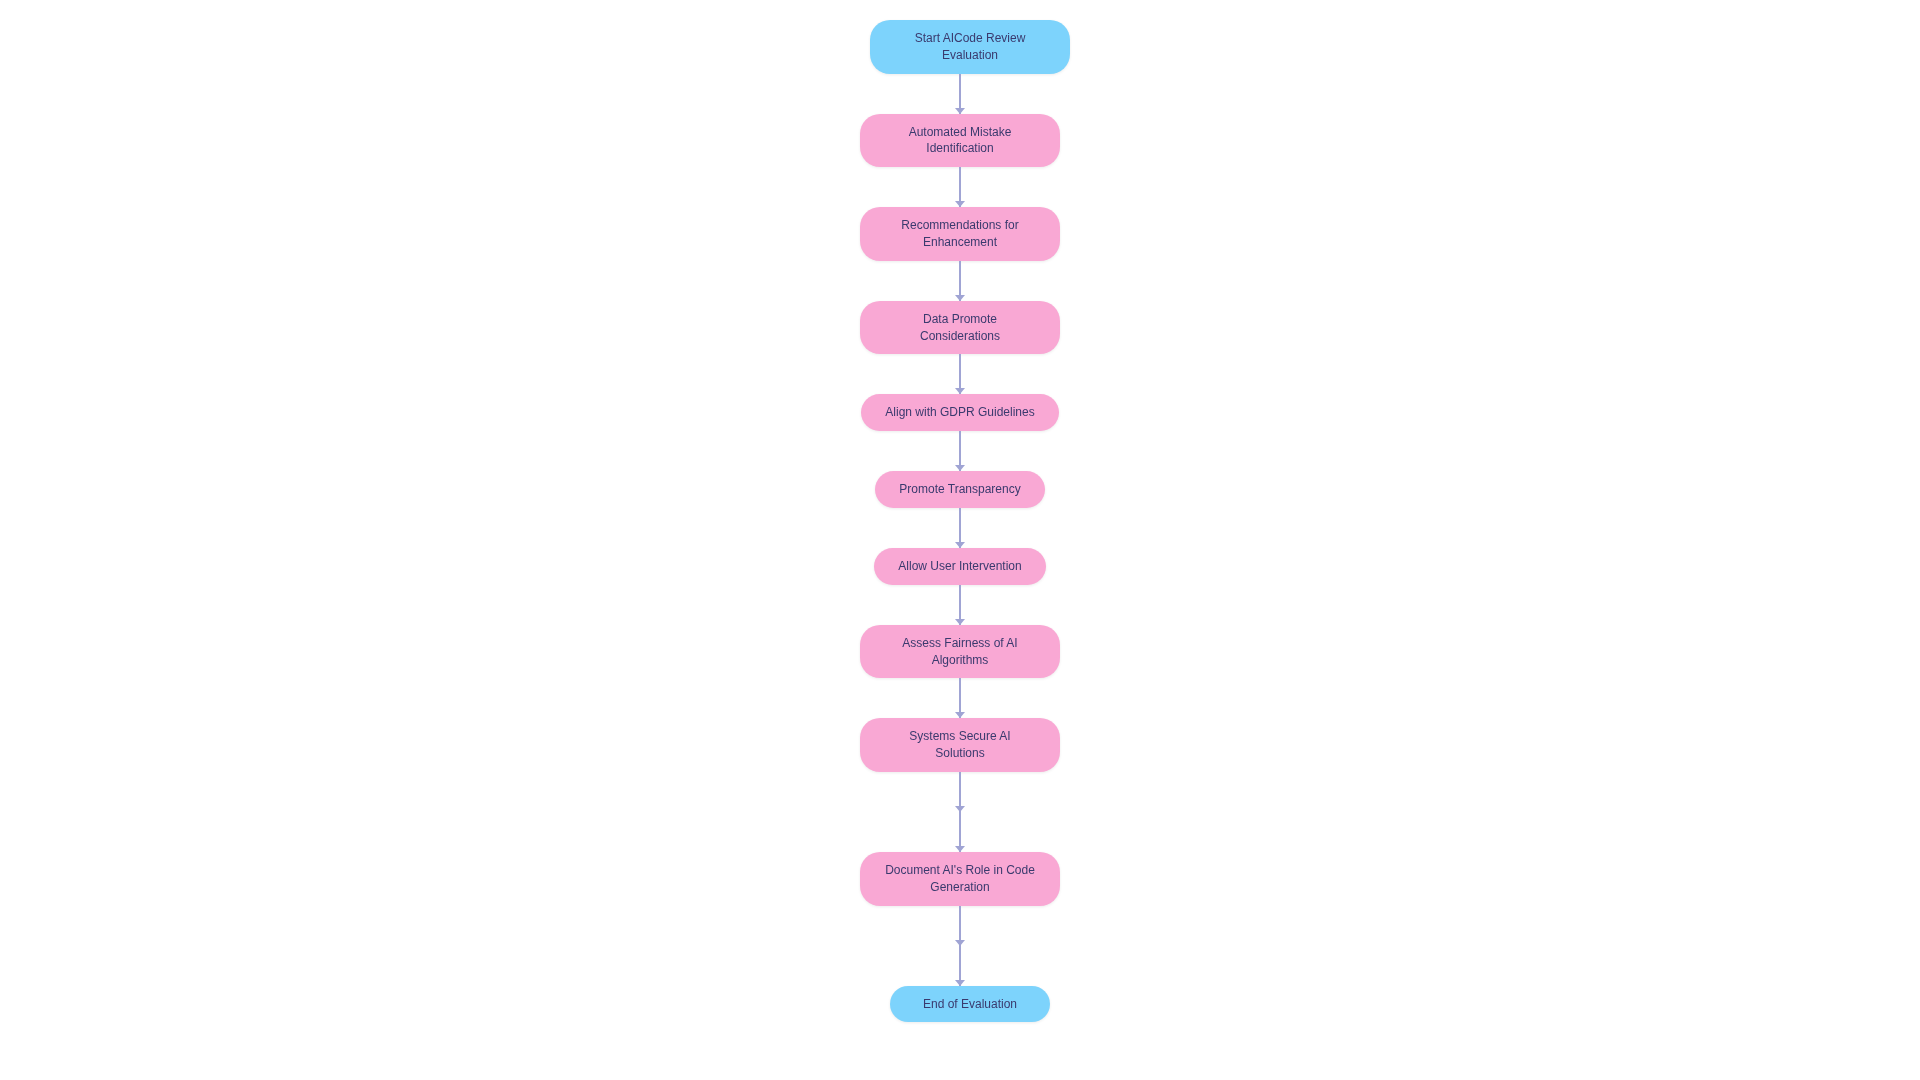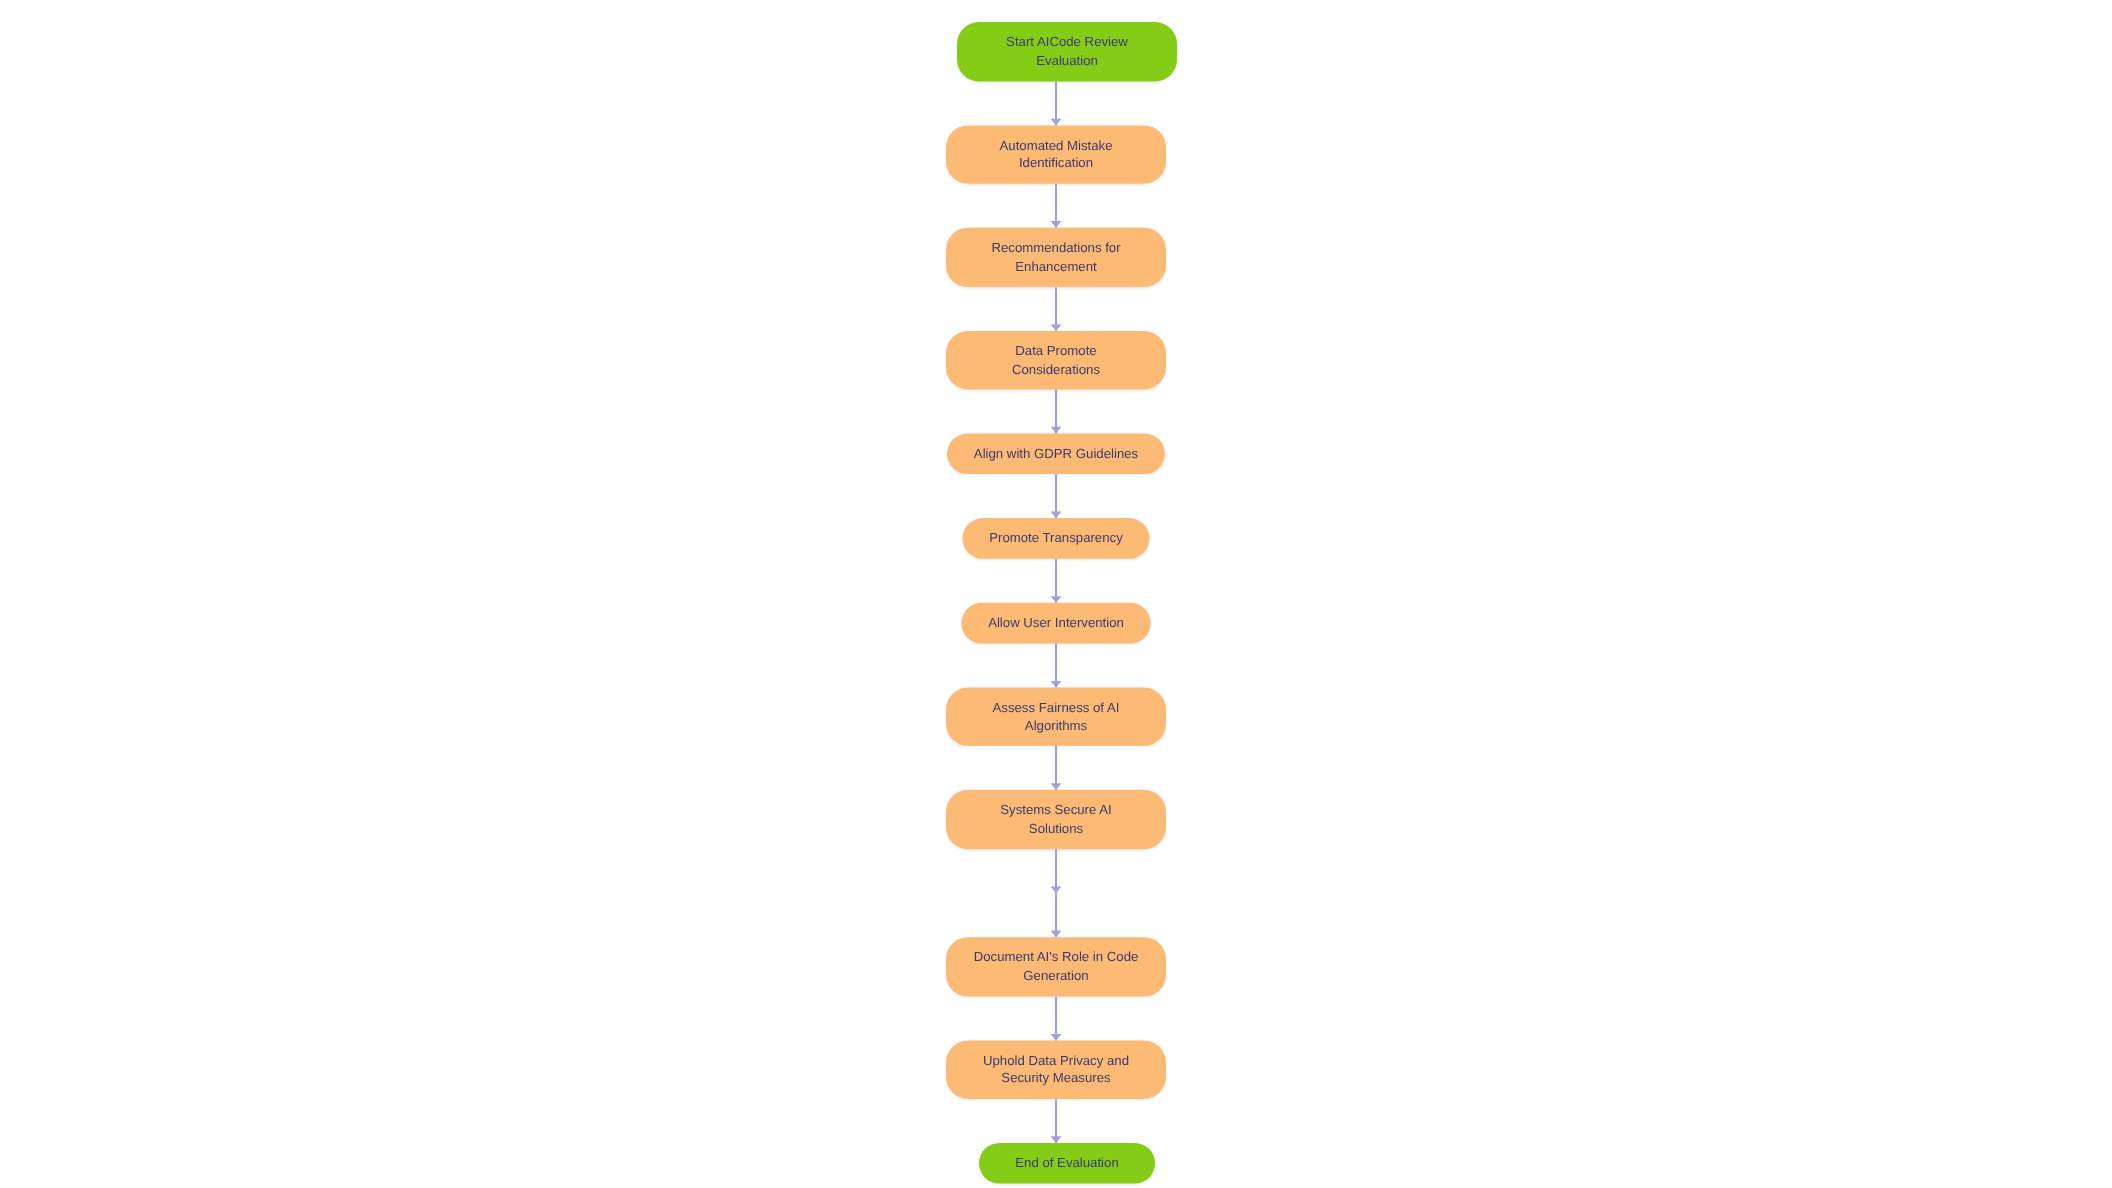--- a/index.html
+++ b/index.html
@@ -18,34 +18,34 @@
 
     .flowchart-container {
       display: flex;
       flex-direction: column;
       align-items: center;
       padding: 20px 0 40px 0;
       width: 100%;
     }
 
     .flow-node {
-      background: #fdba74;
+      background: #f9a8d4;
       border-radius: 20px;
       padding: 10px 24px;
       font-size: 12px;
       color: #3a3a6e;
       text-align: center;
       min-width: 160px;
       max-width: 200px;
       line-height: 1.4;
       box-shadow: 0 1px 3px rgba(0,0,0,0.08);
     }
 
     .flow-node.start-end {
-      background: #84cc16;
+      background: #7dd3fc;
       border-radius: 20px;
       margin-left: 20px;
     }
 
     .flow-connector {
       width: 2px;
       height: 40px;
       background: #a0a4d4;
       margin: 0 auto;
       position: relative;
@@ -82,16 +82,15 @@
     <div class="flow-connector"></div>
     <div class="flow-node">Allow User Intervention</div>
     <div class="flow-connector"></div>
     <div class="flow-node">Assess Fairness of AI Algorithms</div>
     <div class="flow-connector"></div>
     <div class="flow-node">Systems Secure AI Solutions</div>
     <div class="flow-connector"></div>
     <div class="flow-connector"></div>
     <div class="flow-node">Document AI's Role in Code Generation</div>
     <div class="flow-connector"></div>
-    <div class="flow-node">Uphold Data Privacy and Security Measures</div>
     <div class="flow-connector"></div>
     <div class="flow-node start-end">End of Evaluation</div>
   </div>
 
 </body></html>

